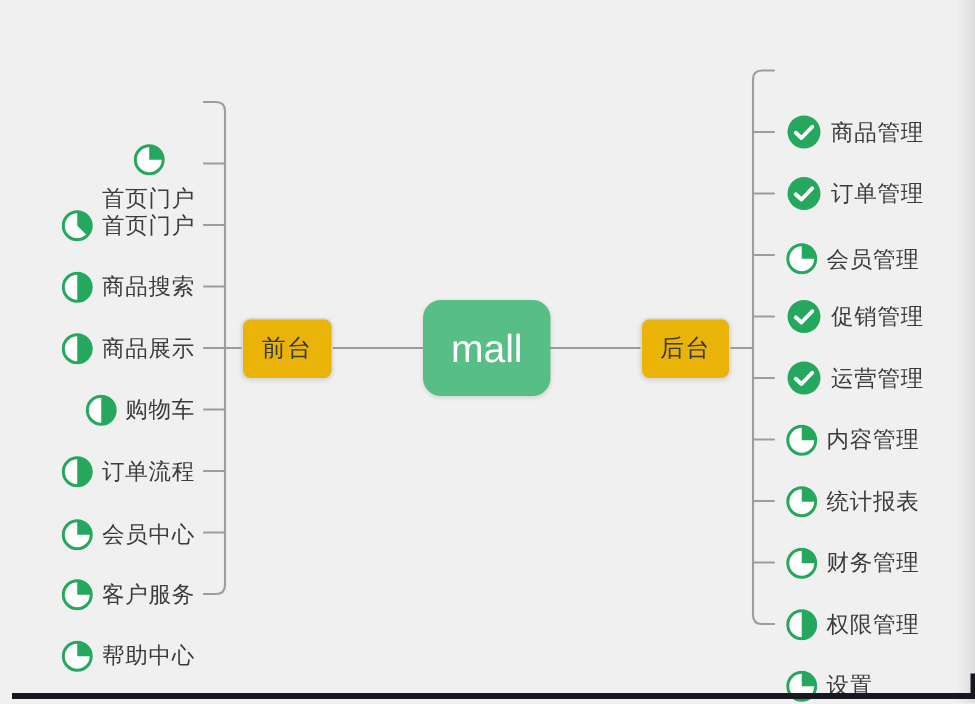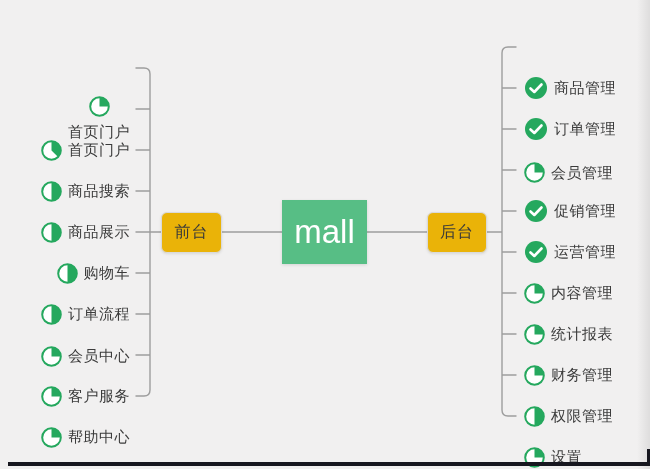--- a/index.html
+++ b/index.html
@@ -20,21 +20,21 @@
   .node{
     position:absolute;display:flex;align-items:center;justify-content:center;
     box-sizing:border-box;
   }
   .branch-node{
     background:#eab308;border:1px solid #dadada;border-radius:6px;
     box-shadow:0 1px 3px rgba(0,0,0,.10);
     font-size:16px;color:#3a3a3a;letter-spacing:1px;
   }
   .root-node{
-    border-radius:0;color:#ffffff;font-size:33px;
+    border-radius:12px;color:#ffffff;font-size:26px;
     box-shadow:0 1px 3px rgba(0,0,0,.12);
   }
   
   .edge-right{
     position:absolute;top:0;right:0;width:13px;height:469px;
     background:linear-gradient(to right,#f1f0f0,#dedddd);
   }
   .edge-bottom{
     position:absolute;left:8px;right:0;top:462px;height:4px;background:#17171f;
   }

